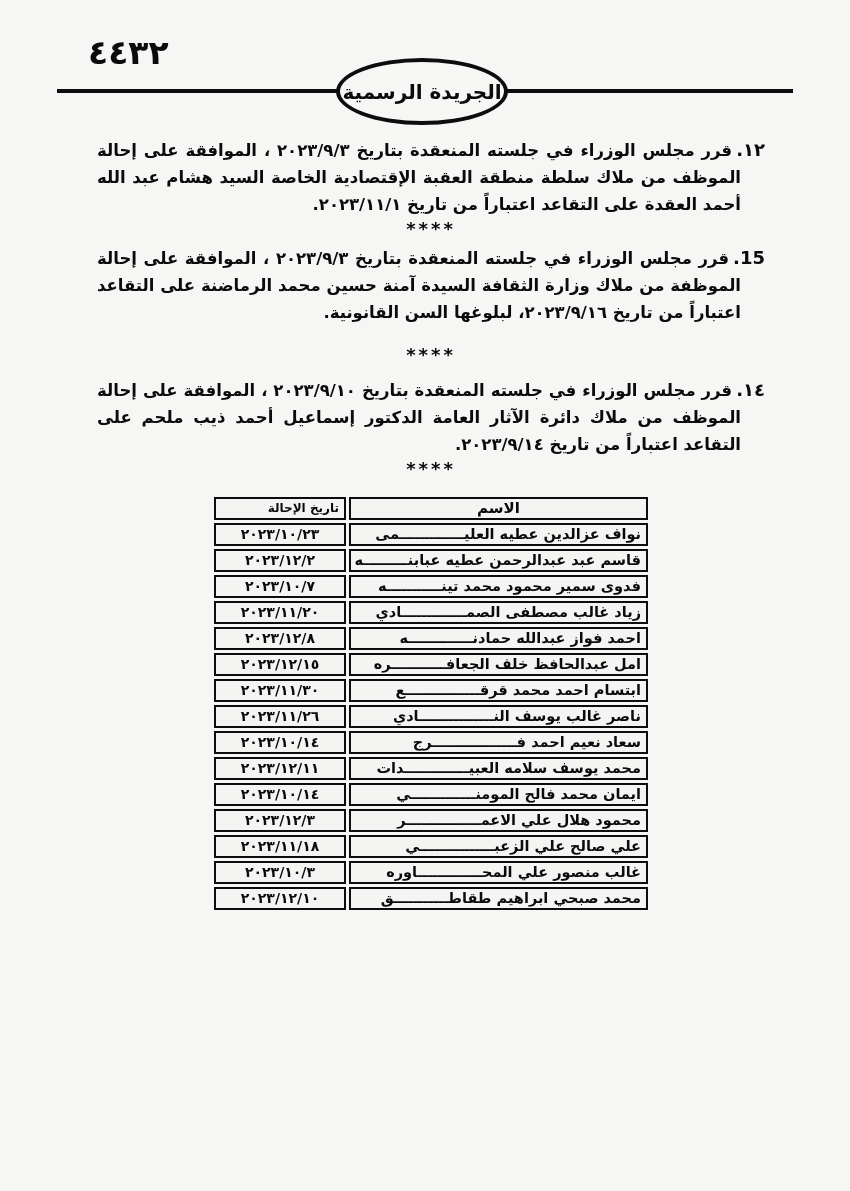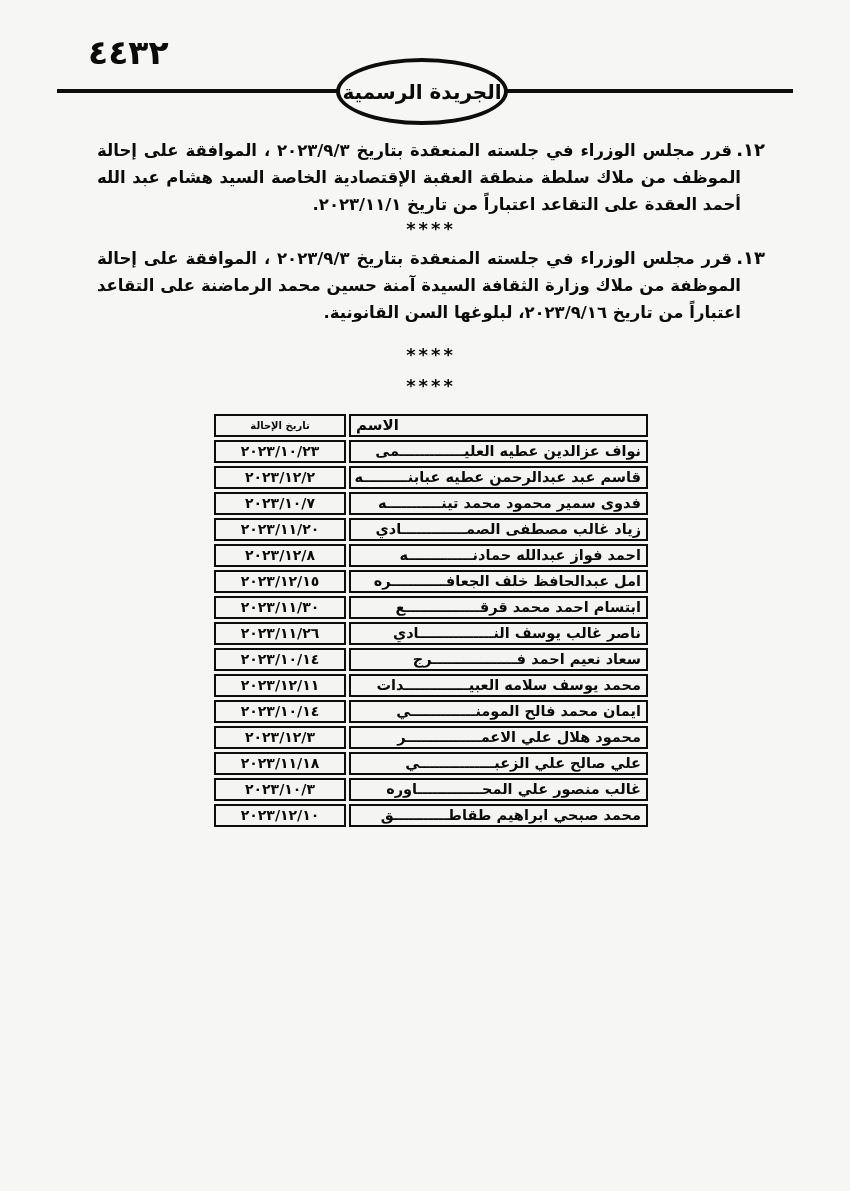--- a/index.html
+++ b/index.html
@@ -61,22 +61,22 @@
   }
   table.retirees th, table.retirees td {
     border: 2px solid #0d0d0d;
     background: #f4f4f3;
     box-sizing: border-box;
     font-weight: bold;
     height: 22px; line-height: 19px;
     padding: 0 5px;
     white-space: nowrap; overflow: hidden;
   }
-  th.col-name { width: 299px; font-size: 15px; text-align: left; }
-  th.col-date { width: 132px; font-size: 10px; text-align: center; }
+  th.col-name { width: 299px; font-size: 15px; text-align: center; }
+  th.col-date { width: 132px; font-size: 12px; text-align: right; }
   td.name-cell { font-size: 14.5px; text-align: right; }
   td.date-cell { font-size: 14px; text-align: center; letter-spacing: 1.5px; }
 </style>
 </head>
 <body>
 
 <div class="page">
 
   <div class="page-number">٤٤٣٢</div>
   <div class="header-rule"></div>
@@ -85,24 +85,27 @@
   </div>
 
   <div class="content">
 
     <p class="para p12">
       <span class="pnum">١٢.</span><span>قرر مجلس الوزراء في جلسته المنعقدة بتاريخ ٢٠٢٣/٩/٣ ، الموافقة على إحالة الموظف من ملاك سلطة منطقة العقبة الإقتصادية الخاصة السيد هشام عبد الله أحمد العقدة على التقاعد اعتباراً من تاريخ ٢٠٢٣/١١/١.</span>
     </p>
     <div class="sep">****</div>
 
     <p class="para p13">
-      <span class="pnum">١٣.</span><span>قرر مجلس الوزراء في جلسته المنعقدة بتاريخ ٢٠٢٣/٩/٣ ، الموافقة على إحالة الموظفة من ملاك وزارة الثقافة السيدة آمنة حسين محمد الرماضنة على التقاعد اعتباراً من تاريخ ٢٠٢٣/٩/١٦، لبلوغها السن القانونية.</span>
+      <span class="pnum">15.</span><span>قرر مجلس الوزراء في جلسته المنعقدة بتاريخ ٢٠٢٣/٩/٣ ، الموافقة على إحالة الموظفة من ملاك وزارة الثقافة السيدة آمنة حسين محمد الرماضنة على التقاعد اعتباراً من تاريخ ٢٠٢٣/٩/١٦، لبلوغها السن القانونية.</span>
     </p>
     <div class="sep wide">****</div>
 
+    <p class="para p14">
+      <span class="pnum">١٤.</span><span>قرر مجلس الوزراء في جلسته المنعقدة بتاريخ ٢٠٢٣/٩/١٠ ، الموافقة على إحالة الموظف من ملاك دائرة الآثار العامة الدكتور إسماعيل أحمد ذيب ملحم على التقاعد اعتباراً من تاريخ ٢٠٢٣/٩/١٤.</span>
+    </p>
     <div class="sep">****</div>
 
 
     <table class="retirees">
       <thead>
         <tr>
           <th class="col-name">الاسم</th>
           <th class="col-date">تاريخ الإحالة</th>
         </tr>
       </thead>

